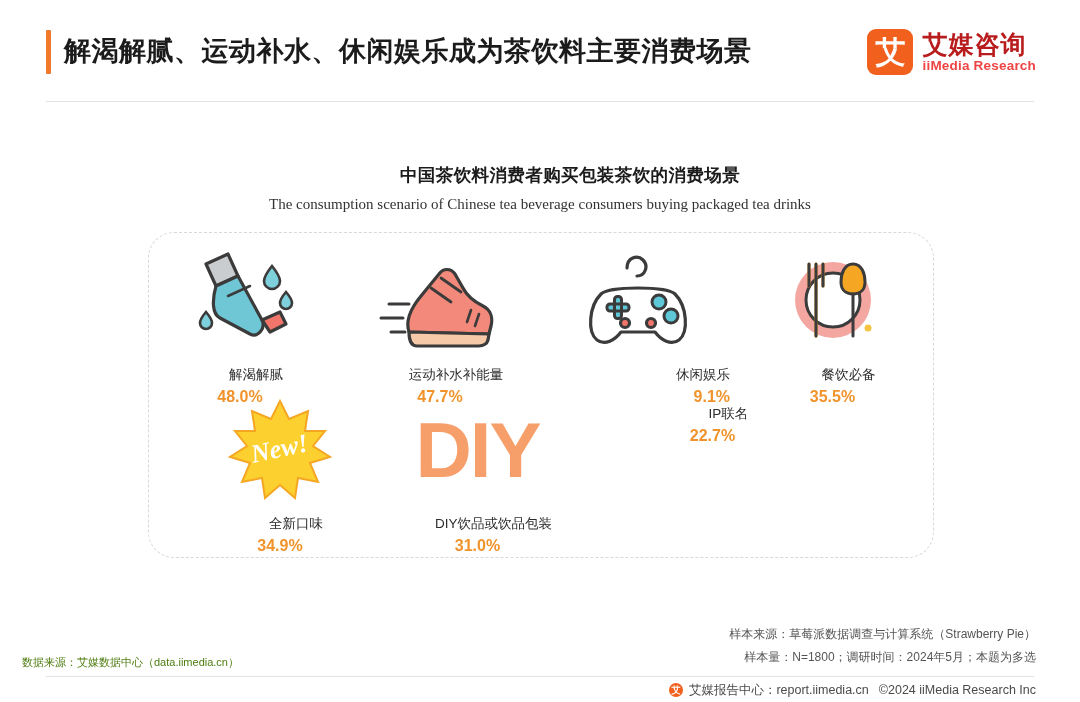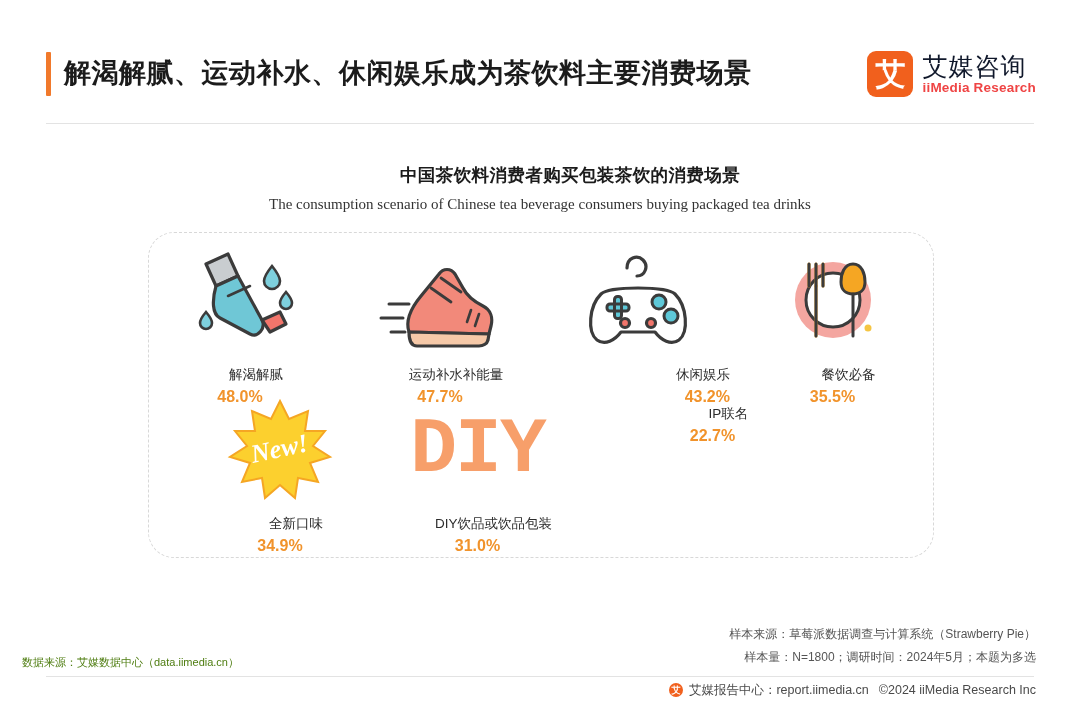--- a/index.html
+++ b/index.html
@@ -4,40 +4,40 @@
 <style>
   html,body{margin:0;padding:0;}
   body{
     width:1080px;height:702px;
     background:#ffffff;
     font-family:"Liberation Sans","DejaVu Sans",sans-serif;
     position:relative;overflow:hidden;
   }
   
   .header{
-    position:absolute;left:0;top:0;width:1080px;height:102px;margin-top:22px;
+    position:absolute;left:0;top:0;width:1080px;height:102px;
   }
   .accent-bar{
     position:absolute;left:46px;top:30px;width:5px;height:44px;
     background:#f1792b;border-radius:1px;
   }
   .page-title{
     position:absolute;left:64px;top:33px;
     font-size:27px;font-weight:bold;color:#1b1b1b;letter-spacing:.5px;
     white-space:nowrap;
   }
   .logo{
     position:absolute;right:44px;top:24px;height:56px;display:flex;align-items:center;gap:9px;
   }
   .logo-mark{
     width:46px;height:46px;border-radius:9px;background:#f1601d;
     color:#fff;font-size:30px;font-weight:bold;line-height:46px;text-align:center;
   }
   .logo-text{display:flex;flex-direction:column;justify-content:center;}
-  .logo-cn{font-size:25px;font-weight:normal;color:#0f172a;line-height:27px;letter-spacing:1px;}
+  .logo-cn{font-size:25px;font-weight:bold;color:#b91c1c;line-height:27px;letter-spacing:1px;}
   .logo-en{font-size:13.5px;font-weight:bold;color:#ef4444;line-height:16px;letter-spacing:.2px;}
   .header-rule{
     position:absolute;left:46px;top:101px;width:988px;height:1px;background:#e3e3e3;
   }
   
   .chart-title{
     position:absolute;left:0;top:163px;width:1080px;text-align:center;
     font-size:17.5px;font-weight:bold;color:#1b1b1b;letter-spacing:.4px;padding-left:30px;
   }
   .chart-subtitle{
@@ -85,21 +85,21 @@
     box-sizing:border-box;font-size:12.5px;color:#4a4a4a;
   }
   .foot-ico{
     width:14px;height:14px;border-radius:50%;background:#f1601d;color:#fff;
     font-size:9px;line-height:14px;text-align:center;margin-right:6px;font-weight:bold;
   }
   .foot-sep{display:inline-block;width:10px;}
   
   .bigword{
     font-size:78px;font-weight:bold;color:#f79f6a;letter-spacing:-2px;
-    font-family:Liberation Mono, monospace;line-height:1;
+    font-family:Liberation Sans, sans-serif;line-height:1;
   }
   .times{font-size:38px;color:#f1792b;font-weight:bold;margin:0 2px;}
 </style>
 </head>
 <body>
 
 <div class="header">
   <div class="accent-bar"></div>
   <div class="page-title">解渴解腻、运动补水、休闲娱乐成为茶饮料主要消费场景</div>
   <div class="logo">
@@ -175,21 +175,21 @@
           <rect x="39.5" y="48.5" width="7" height="22" rx="3"></rect>
           <circle cx="84" cy="54" r="7"></circle>
           <circle cx="96" cy="68" r="7"></circle>
         </g>
         <circle cx="50" cy="75" r="4.5" fill="#f2756b"></circle>
         <circle cx="76" cy="75" r="4.5" fill="#f2756b"></circle>
       </g>
     </svg>
   </div>
   <div class="lbl">休闲娱乐</div>
-  <div class="val">43.2%</div>
+  <div class="val">9.1%</div>
 </div>
 
 <div class="item i4">
   <div class="art">
     <svg width="120" height="108" viewBox="0 0 120 108">
       <circle cx="60" cy="52" r="38" fill="#f4a6a0"></circle>
       <circle cx="60" cy="52" r="27" fill="#ffffff" stroke="#3b3b3b" stroke-width="3"></circle>
       <g fill="none" stroke="#3b3b3b" stroke-width="3" stroke-linecap="round" stroke-linejoin="round">
         <path d="M36 16 v22 M43 16 v22 M50 16 v22" stroke="#f5a623"></path>
         <path d="M43 38 v50" stroke="#f5a623"></path>

